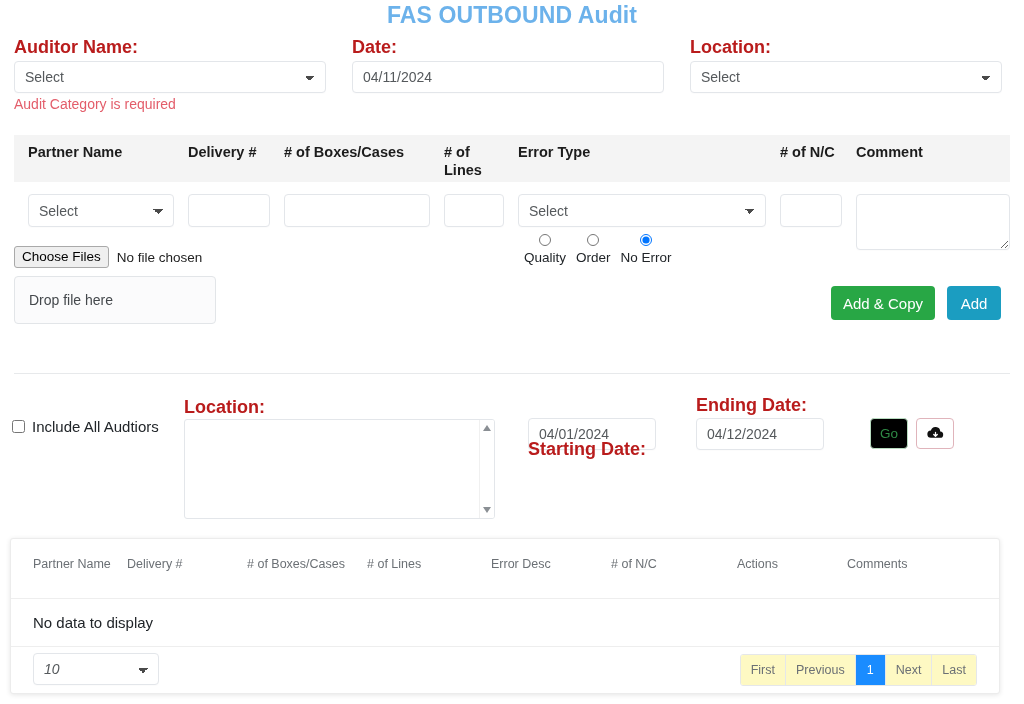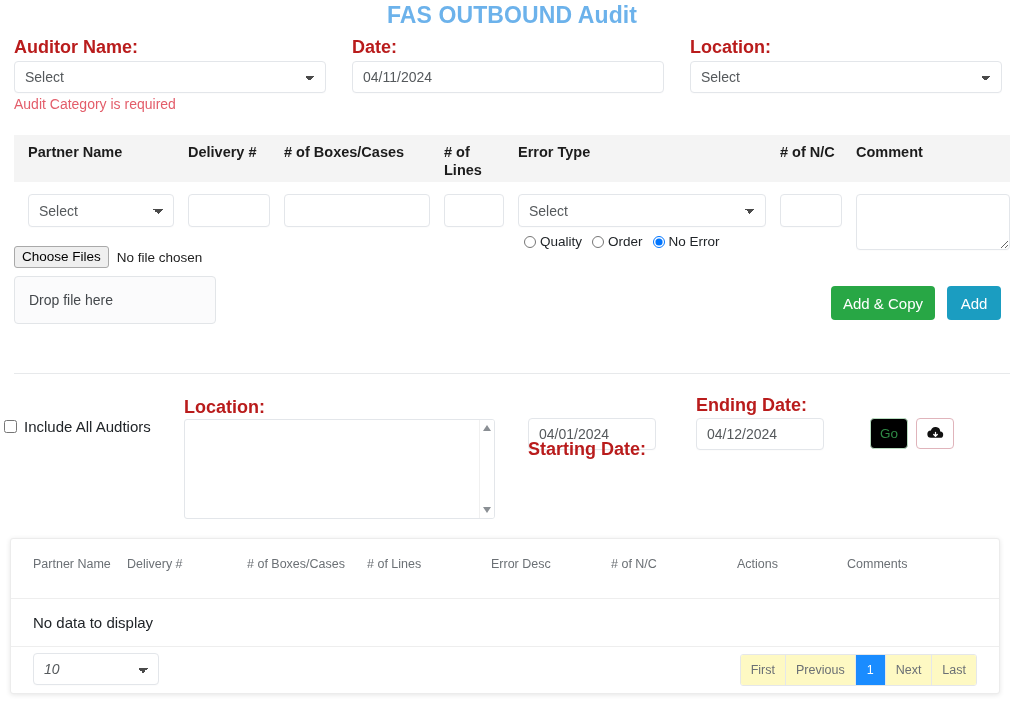--- a/index.html
+++ b/index.html
@@ -73,21 +73,21 @@
   .c-lines { width: 74px; }
   .c-error { width: 262px; }
   .c-nc { width: 76px; }
   .c-comment { width: 168px; }
 
   .inp-sm { height: 33px; width: 100%; }
   .radios {
     margin-top: 7px; font-size: 13.5px; color: #212529;
     display: flex; align-items: center; gap: 10px; padding-left: 6px;
   }
-  .radios label { display: inline-flex; align-items: center; gap: 4px; cursor: pointer; }
+  .radios label { display: inline-flex; align-items: center; gap: 4px; cursor: pointer; flex-direction: column; }
   .radios input[type=radio] { margin: 0; width: 12px; height: 12px; }
   textarea.ctrl {
     height: 56px; padding: 6px 10px; resize: vertical;
     line-height: 16px;
   }
 
   
   .file-row { position: absolute; left: 14px; top: 246px; display: flex; align-items: center; }
   .choose-btn {
     border: 1px solid #a9a9a9; background: #efefef;
@@ -114,21 +114,21 @@
   }
   .btn-addcopy { position: absolute; left: 831px; top: 286px; width: 104px; background: #28a745; }
   .btn-add { position: absolute; left: 947px; top: 286px; width: 54px; background: #1b9dc1; }
 
   
   .divider {
     position: absolute; left: 14px; top: 373px; width: 996px;
     height: 1px; background: #e7e9eb;
   }
   .chk-wrap {
-    position: absolute; left: 4px; top: 418px;
+    position: absolute; left: 12px; top: 418px;
     display: flex; align-items: center; gap: 7px;
     font-size: 15px; color: #212529;
   }
   .chk-wrap input { margin: 0; width: 13px; height: 13px; }
 
   .listbox {
     position: absolute; left: 184px; top: 419px;
     width: 311px; height: 100px;
     border: 1px solid #e3e6ea; border-radius: 3px; background: #fff;
     overflow: hidden;

